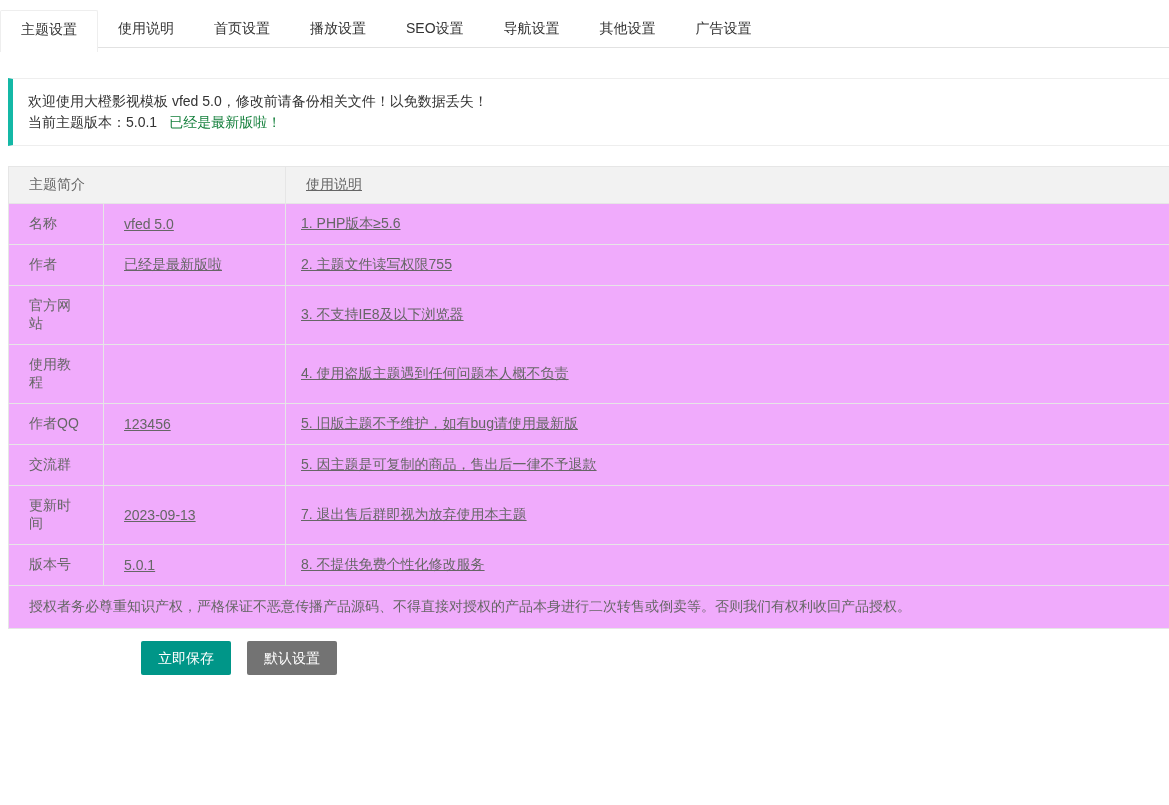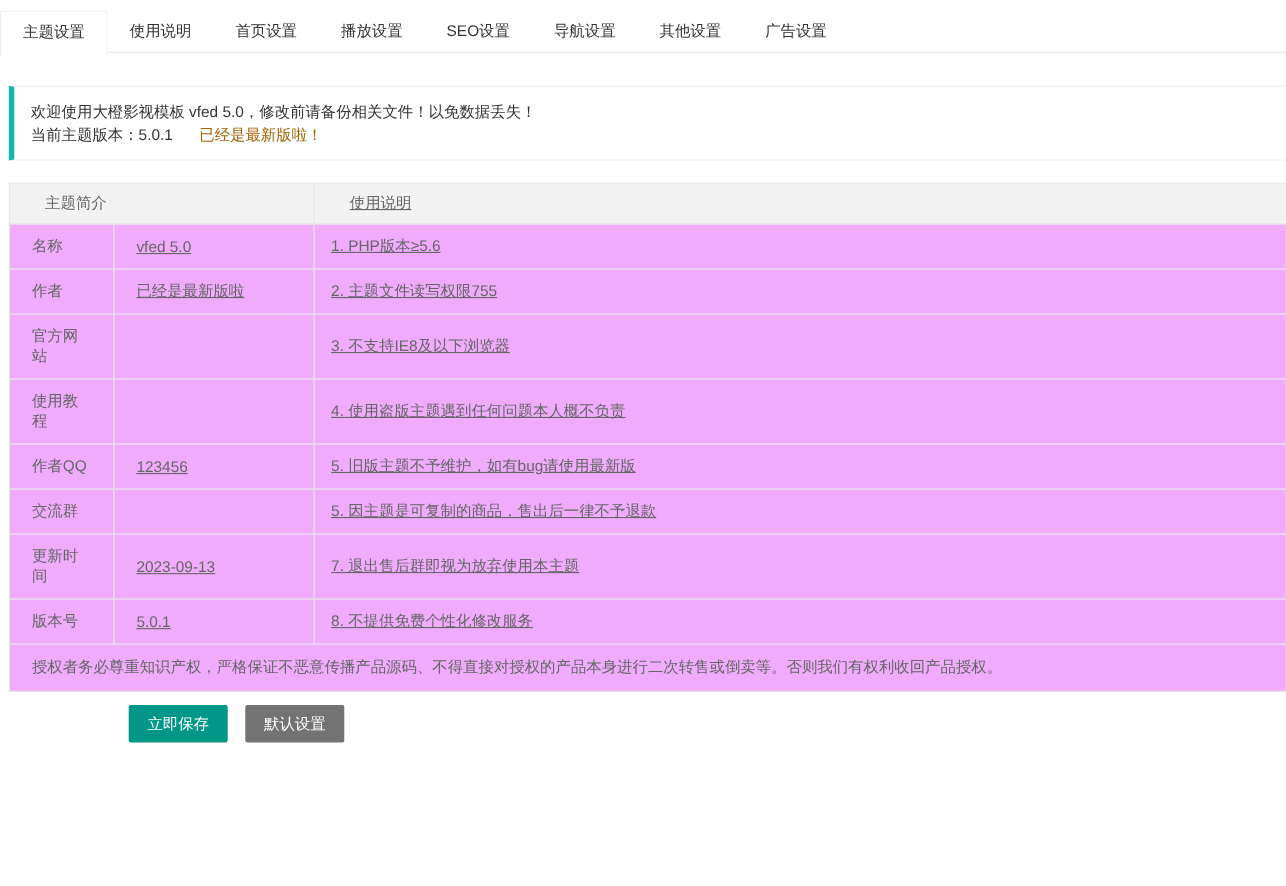--- a/index.html
+++ b/index.html
@@ -35,60 +35,60 @@
   .notice {
     margin: 16px 0 0 8px;
     border: 1px solid #eee;
     border-left: 5px solid #14b8a6;
     border-right: none;
     padding: 12px 15px;
     line-height: 21px;
     background: #fff;
   }
   .notice .line { margin: 0; }
-  .notice .status-ok { color: #a16207; margin-left: 24px; }
+  .notice .status-ok { color: #15803d; margin-left: 12px; }
 
   
   .info-table {
     margin: 20px 0 0 8px;
     width: 1161px;
     border-collapse: collapse;
     color: #666;
   }
   .info-table th, .info-table td {
     border: 1px solid #e6e6e6;
     border-right: none;
     font-weight: normal;
     text-align: left;
     font-size: 14px;
   }
   .info-table th {
     background: #f2f2f2;
-    padding: 9px 32px;
+    padding: 9px 20px;
     height: 36px;
   }
   .info-table td { padding: 11px 20px; height: 39px; background: #f0abfc; }
   .info-table td.cell-divider, .info-table th.cell-divider { border-left: 1px solid #e6e6e6; text-decoration: underline; }
   .col-label { width: 95px; }
   .col-value { width: 182px; }
   .info-table td.note-cell { padding-left: 15px; }
   .info-table td.footer-cell { padding: 12px 20px; height: 40px; }
 
   
   .actions { margin: 12px 0 0 117px; display: flex; gap: 16px; }
   .btn {
     display: inline-block;
     height: 34px; line-height: 34px;
     padding: 0 17px;
     border: none; border-radius: 2px;
     color: #fff; font-size: 14px;
     cursor: pointer;
     font-family: inherit;
   }
-  .btn-save { background: #009688; }
+  .btn-save { background: #009688; margin-left: 24px; }
   .btn-default { background: #737373; }
 </style>
 </head>
 <body>
 
 <div class="page">
 
   <div class="tabbar">
     <div class="tabbar-line"></div>
     <ul class="tabs">

